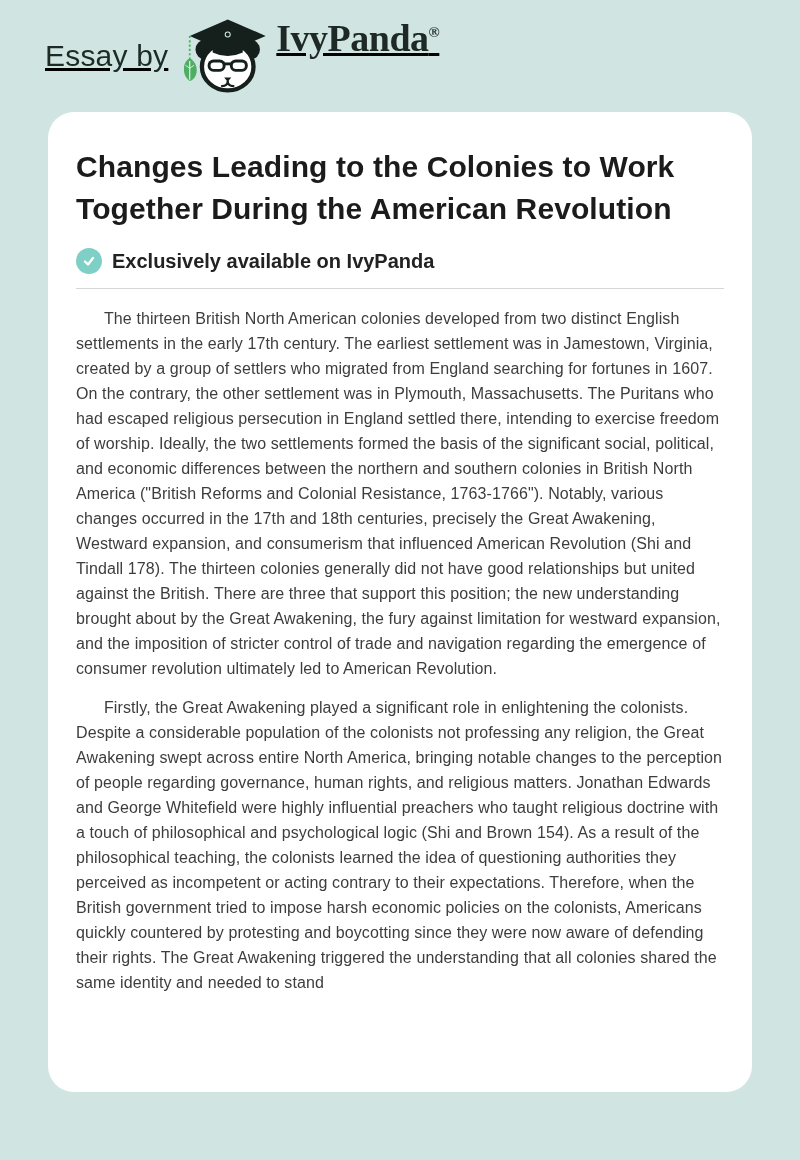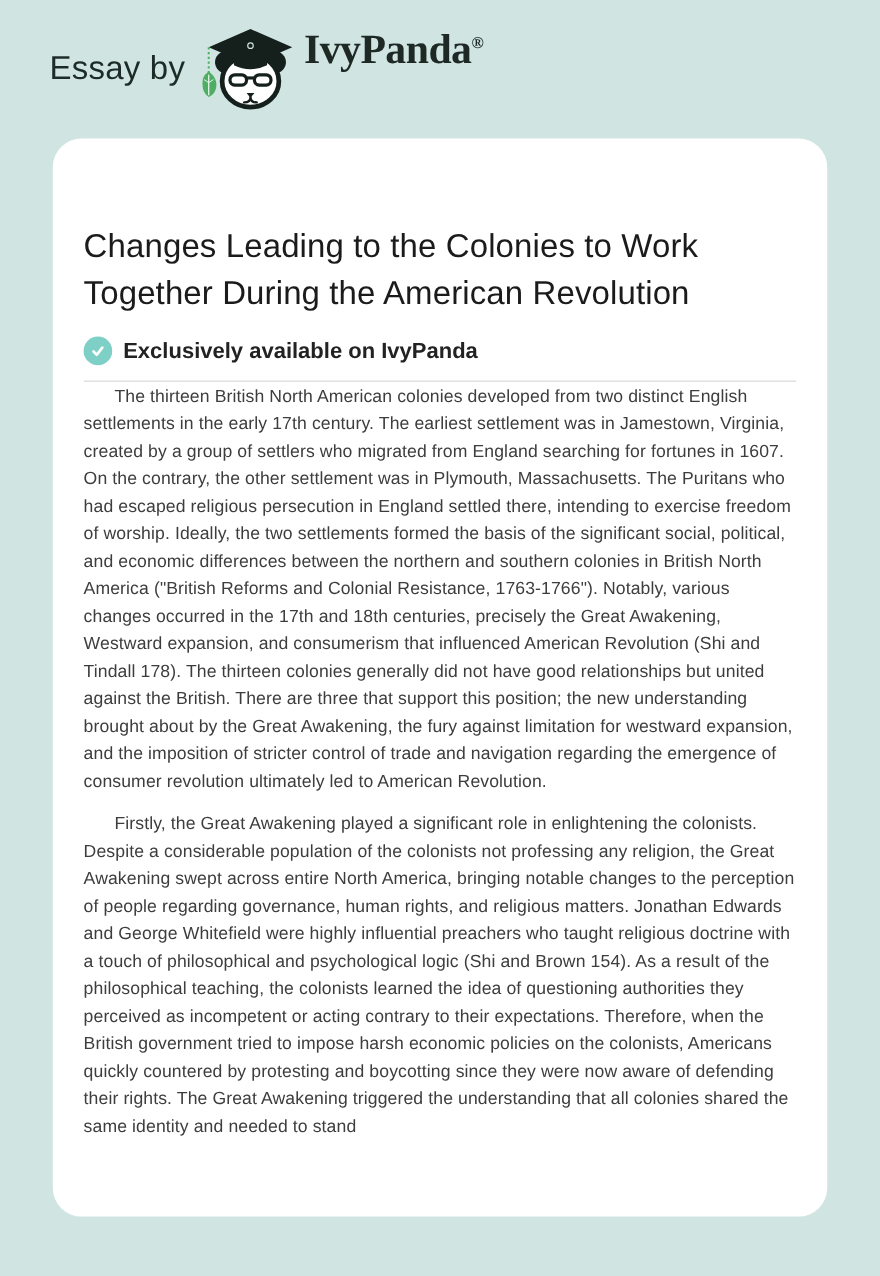--- a/index.html
+++ b/index.html
@@ -5,24 +5,25 @@
   * { margin: 0; padding: 0; box-sizing: border-box; }
   html, body {
     width: 800px;
     height: 1160px;
     background: #d0e5e1;
     font-family: "Liberation Sans", sans-serif;
     overflow: hidden;
   }
   
   .site-header {
-    height: 126px;
+    height: 112px;
     display: flex;
     align-items: center;
     padding-left: 45px;
+    text-decoration: underline;
   }
   .essay-by {
     font-size: 30px;
     color: #1d2b27;
     letter-spacing: 0.2px;
   }
   .logo-wrap {
     display: flex;
     margin-left: 16px;
   }
@@ -49,24 +50,23 @@
   .card {
     background: #ffffff;
     margin: 0 48px;
     border-radius: 26px;
     padding: 34px 28px 40px 28px;
     min-height: 980px;
   }
   .article-title {
     font-size: 30px;
     line-height: 42px;
-    font-weight: 400;
+    font-weight: 700;
     color: #1b1b1b;
     letter-spacing: 0.1px;
-    margin-top: 44px;
   }
   .badge-row {
     display: flex;
     align-items: center;
     margin-top: 18px;
   }
   .check-circle {
     width: 26px;
     height: 26px;
     border-radius: 50%;
@@ -82,21 +82,21 @@
     font-weight: 700;
     color: #222222;
     margin-left: 10px;
   }
   .divider {
     border: none;
     border-top: 1px solid #d6d6d6;
     margin-top: 14px;
   }
   .essay-body {
-    margin-top: 1px;
+    margin-top: 17px;
   }
   .essay-body p {
     font-size: 16px;
     line-height: 25px;
     color: #3d3d3d;
     text-indent: 28px;
     letter-spacing: 0.1px;
   }
   .essay-body p + p {
     margin-top: 14px;

